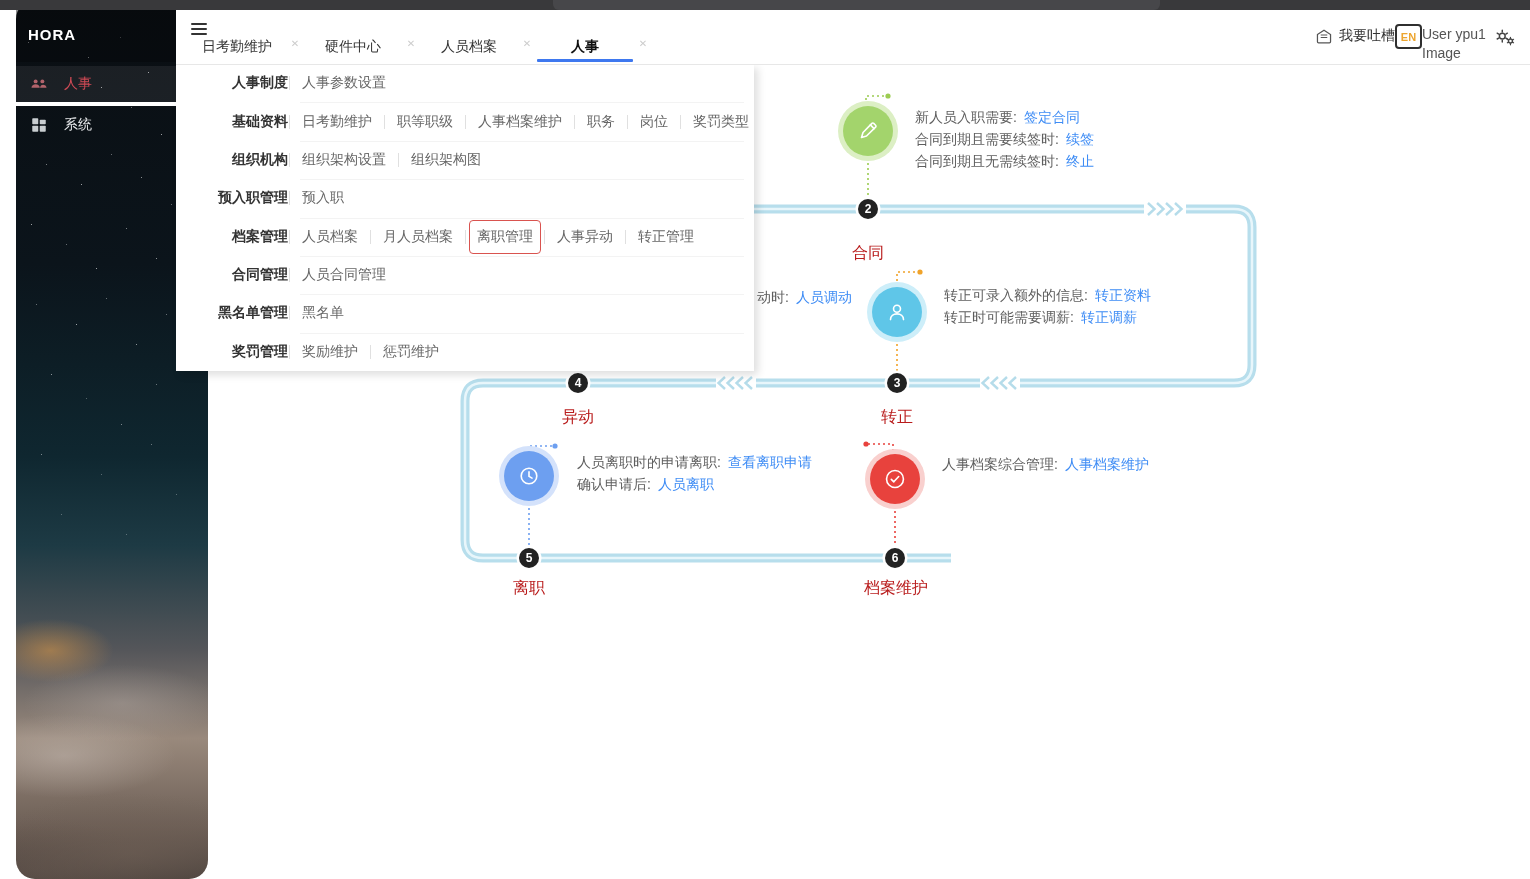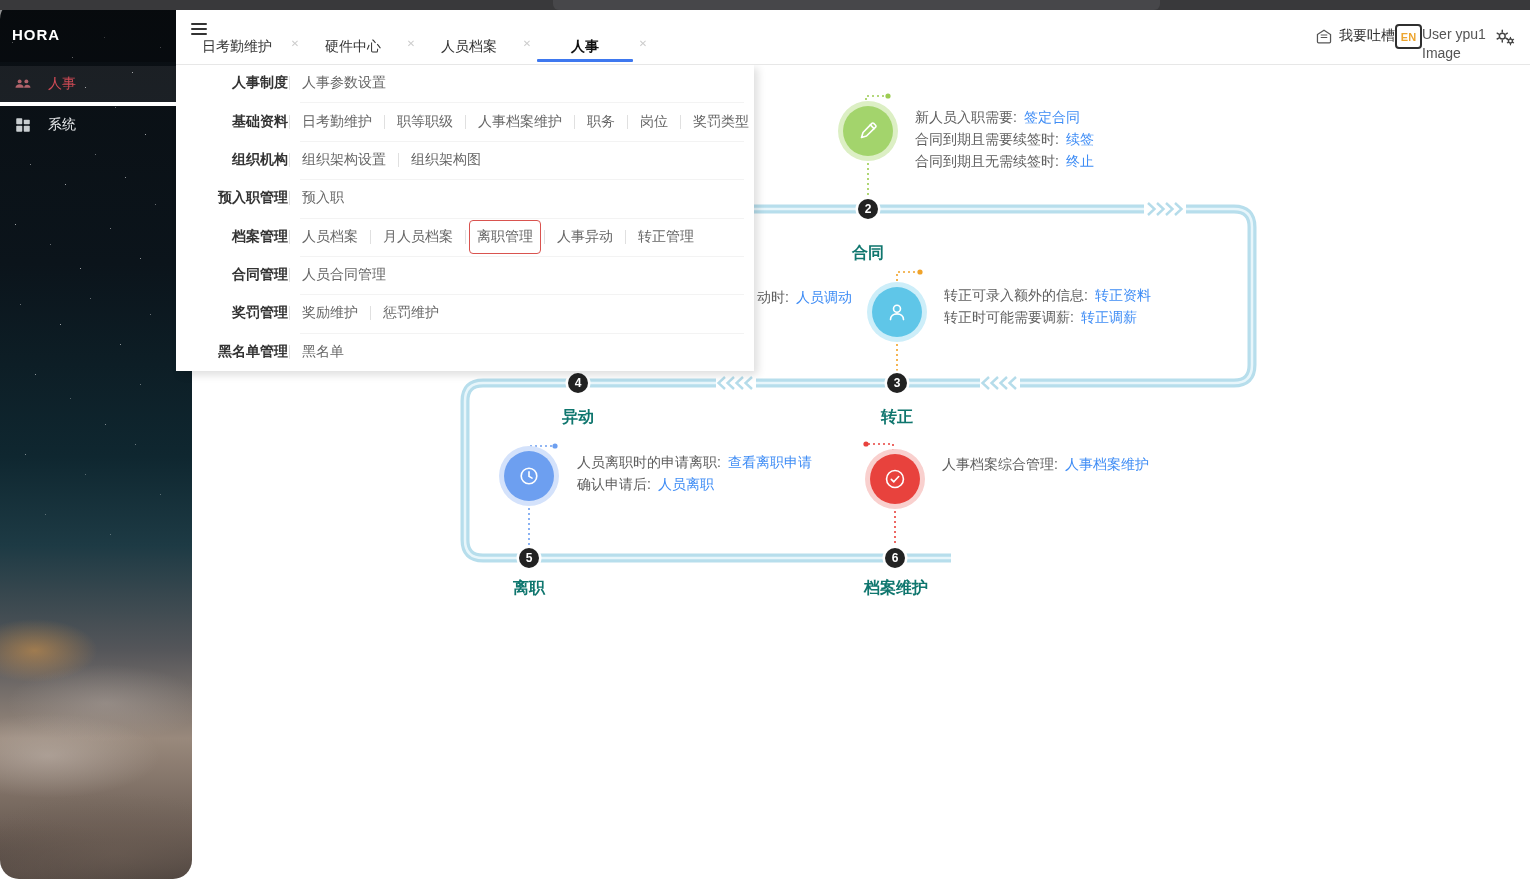--- a/index.html
+++ b/index.html
@@ -6,21 +6,21 @@
   html,body { width:1530px; height:879px; overflow:hidden; background:#fff;
     font-family:"Liberation Sans","DejaVu Sans",sans-serif; }
   .abs { position:absolute; }
 
   
   #top-strip { left:0; top:0; width:1530px; height:10px; background:#39393b; z-index:60; }
   #top-strip .seg { position:absolute; left:553px; top:0; width:607px; height:10px;
     background:#47474a; border-radius:0 0 6px 6px; }
 
   
-  #sidebar { left:0; top:0; width:192px; height:879px; z-index:20;
+  #sidebar { left:16px; top:0; width:192px; height:879px; z-index:20;
     background:
       radial-gradient(90px 45px at 18% 74%, rgba(233,160,70,.5), transparent 70%),
       radial-gradient(140px 55px at 55% 80%, rgba(190,180,175,.35), transparent 70%),
       radial-gradient(160px 60px at 25% 86%, rgba(205,195,188,.45), transparent 70%),
       radial-gradient(200px 80px at 60% 97%, rgba(110,95,85,.6), transparent 75%),
       radial-gradient(160px 70px at 10% 99%, rgba(95,82,75,.65), transparent 75%),
       linear-gradient(180deg,#0a0e12 0%,#0b141b 30%,#0f2730 52%,#1d3a44 62%,#55565a 74%,#99897c 84%,#6e6057 94%,#4a413c 100%); border-radius: 19px; }
   #stars { position:absolute; left:0; top:12px; width:1px; height:1px; border-radius:50%;
     background:rgba(255,255,255,.9);
     box-shadow: 12px 30px rgba(255,255,255,.8), 44px 18px rgba(255,255,255,.5),
@@ -78,22 +78,22 @@
   .menu-items { display:flex; align-items:center; }
   .menu-div { width:1px; height:14px; background:#e0e0e0; margin:0 1px; }
   .menu-item { padding:0 11px; font-size:14px; color:#666; cursor:pointer; white-space:nowrap; }
   .menu-item.hl { border:1.5px solid #d9534f; border-radius:4px; padding:7px 7px; margin:0 2px; }
 
   
   #flow { left:0; top:0; width:1530px; height:879px; z-index:10; }
   .badge { position:absolute; width:20px; height:20px; border-radius:50%; background:#222;
     color:#fff; font-size:12px; font-weight:bold; display:flex; align-items:center;
     justify-content:center; box-shadow:0 0 0 2.5px #fff; }
-  .flow-label { position:absolute; transform:translateX(-50%); font-size:16px; font-weight:bold;
-    color:#0f766e; white-space:nowrap; }
+  .flow-label { position:absolute; transform:translateX(-50%); font-size:16px; font-weight:normal;
+    color:#b91c1c; white-space:nowrap; }
   .st-circle { position:absolute; width:50px; height:50px; border-radius:50%;
     display:flex; align-items:center; justify-content:center; }
   .st-circle svg { color:#fff; }
   .c-green { background:#a3d46c; box-shadow:0 0 0 5px #dcefc4; }
   .c-sky   { background:#5fc6e8; box-shadow:0 0 0 5px #cdeef9; }
   .c-corn  { background:#6d9ff0; box-shadow:0 0 0 5px #d4e2fb; }
   .c-red   { background:#e8423d; box-shadow:0 0 0 5px #f9d0ce; }
   .fl-block { position:absolute; white-space:nowrap; }
   .fl-line { line-height:22px; font-size:14px; }
   .fl-pre { color:#5e5e5e; }
@@ -341,32 +341,32 @@
     </div>
   </div>
   <div class="menu-row">
     <div class="menu-cat">合同管理</div>
     <div class="menu-items">
       <span class="menu-div"></span>
         <span class="menu-item">人员合同管理</span>
     </div>
   </div>
   <div class="menu-row">
+    <div class="menu-cat">黑名单管理</div>
+    <div class="menu-items">
+      <span class="menu-div"></span>
+        <span class="menu-item">黑名单</span>
+    </div>
+  </div>
+  <div class="menu-row">
     <div class="menu-cat">奖罚管理</div>
     <div class="menu-items">
       <span class="menu-div"></span>
         <span class="menu-item">奖励维护</span>
       <span class="menu-div"></span>
         <span class="menu-item">惩罚维护</span>
-    </div>
-  </div>
-  <div class="menu-row">
-    <div class="menu-cat">黑名单管理</div>
-    <div class="menu-items">
-      <span class="menu-div"></span>
-        <span class="menu-item">黑名单</span>
     </div>
   </div>
 </div>
 
 <div id="top-strip" class="abs">
   <div class="seg"></div>
 </div>
 
 </body></html>

